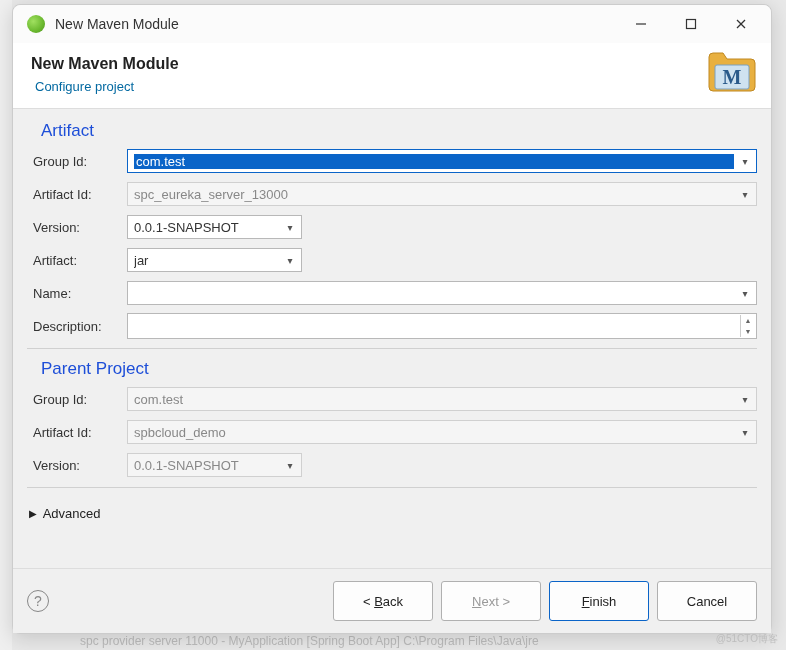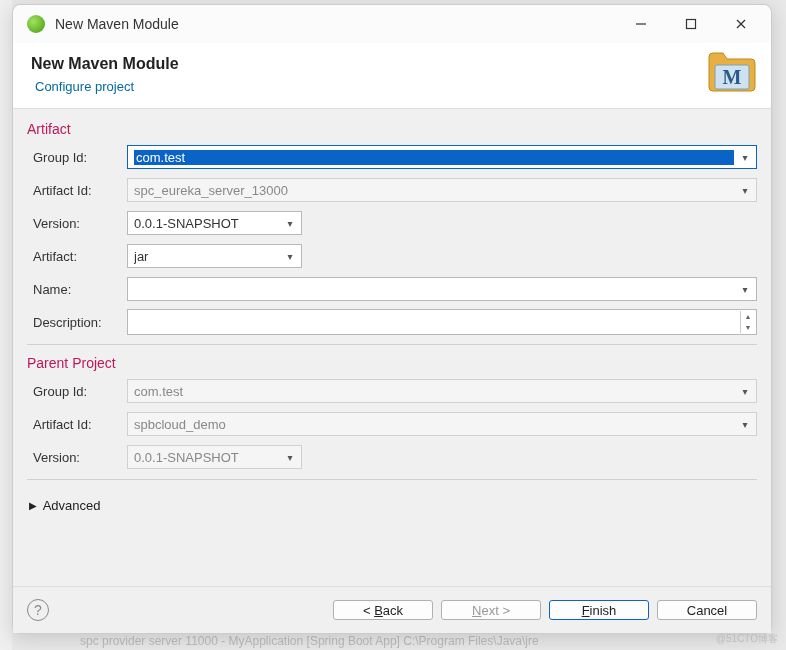--- a/index.html
+++ b/index.html
@@ -57,23 +57,24 @@
     .banner-icon {
       position: absolute; right: 14px; top: 6px;
       width: 52px; height: 44px;
     }
     .content {
       flex: 1;
       padding: 10px 14px 6px 14px;
       overflow: auto;
     }
     .group-title {
-      font-size: 14px; color: #be185d;
+      font-size: 17px; color: #1d4ed8;
       margin-bottom: 6px;
       margin-top: 2px;
+      margin-left: 14px;
     }
     .form-row {
       display: flex;
       align-items: center;
       margin: 5px 0;
       min-height: 28px;
     }
     .form-row .lbl {
       width: 100px;
       color: #333;
@@ -148,21 +149,21 @@
     .help-icon {
       width: 22px; height: 22px;
       border: 1.5px solid #888;
       border-radius: 50%;
       display: flex; align-items: center; justify-content: center;
       color: #888; font-size: 14px;
       margin-right: auto;
     }
     .btn {
       min-width: 100px;
-      height: 20px;
+      height: 40px;
       border: 1px solid #b0b0b0;
       background: #fdfdfd;
       border-radius: 3px;
       margin-left: 8px;
       display: flex; align-items: center; justify-content: center;
       font-size: 13px;
       color: #222;
     }
     .btn.disabled { color: #999; }
     .btn.primary { border: 1px solid #0a64c8; }

